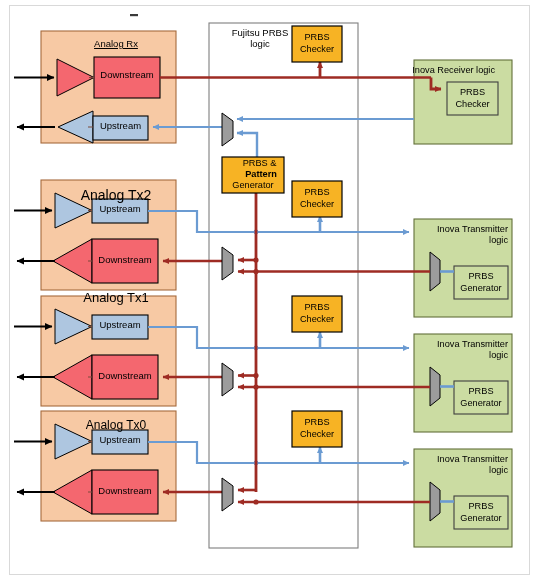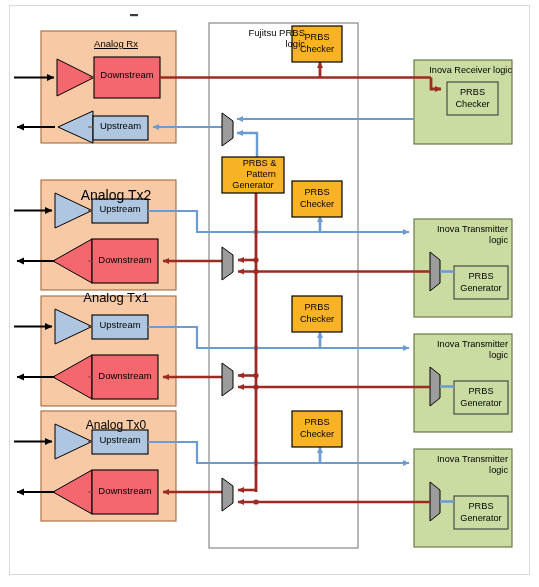--- a/index.html
+++ b/index.html
@@ -7,21 +7,21 @@
     font-family:"Liberation Sans","DejaVu Sans",sans-serif;
     width:539px;height:587px;overflow:hidden;position:relative;
   }
   #root{position:absolute;left:0;top:0;width:539px;height:587px;background:#ffffff;}
   #frame{position:absolute;left:9px;top:5px;width:521px;height:570px;
          background:#ffffff;border:1px solid #d9d9d9;box-sizing:border-box;}
   svg#diagram{position:absolute;left:0;top:0;width:539px;height:587px;}
   .lbl{position:absolute;color:#000;line-height:1.12;}
   .ctr{text-align:center;}
   .rgt{text-align:right;}
-  .lft{text-align:right;}
+  .lft{text-align:center;}
 </style>
 </head>
 <body>
 
 <div id="root">
   <div id="frame"></div>
 
   <svg id="diagram" viewBox="0 0 539 587" xmlns="http://www.w3.org/2000/svg">
     <defs>
       <marker id="ar-red" markerWidth="7" markerHeight="7" refX="6.2" refY="3.3" orient="auto" markerUnits="userSpaceOnUse">
@@ -201,24 +201,24 @@
   <div class="lbl ctr" style="left:292px;top:187px;width:50px;font-size:9.2px;">PRBS</div>
   <div class="lbl ctr" style="left:292px;top:199px;width:50px;font-size:9.2px;">Checker</div>
 
   <div class="lbl ctr" style="left:292px;top:302px;width:50px;font-size:9.2px;">PRBS</div>
   <div class="lbl ctr" style="left:292px;top:314px;width:50px;font-size:9.2px;">Checker</div>
 
   <div class="lbl ctr" style="left:292px;top:417px;width:50px;font-size:9.2px;">PRBS</div>
   <div class="lbl ctr" style="left:292px;top:429px;width:50px;font-size:9.2px;">Checker</div>
 
   <div class="lbl ctr" style="left:222px;top:158px;width:75px;font-size:9.2px;">PRBS &amp;</div>
-  <div class="lbl ctr" style="left:222px;top:169px;width:78px;font-size:9.2px;">Pattern</div>
+  <div class="lbl ctr" style="left:222px;top:169px;width:78px;font-size:9.2px;font-weight:bold;">Pattern</div>
   <div class="lbl ctr" style="left:222px;top:180px;width:62px;font-size:9.2px;">Generator</div>
 
-  <div class="lbl rgt" style="left:422px;top:65px;width:90px;font-size:9.2px;">Inova Receiver logic</div>
+  <div class="lbl rgt" style="left:405px;top:65px;width:90px;font-size:9.2px;">Inova Receiver logic</div>
   <div class="lbl ctr" style="left:447px;top:87px;width:51px;font-size:9.2px;">PRBS</div>
   <div class="lbl ctr" style="left:447px;top:99px;width:51px;font-size:9.2px;">Checker</div>
 
   <div class="lbl rgt" style="left:418px;top:224px;width:90px;font-size:9.2px;">Inova Transmitter</div>
   <div class="lbl rgt" style="left:418px;top:235px;width:90px;font-size:9.2px;">logic</div>
   <div class="lbl ctr" style="left:454px;top:271px;width:54px;font-size:9.2px;">PRBS</div>
   <div class="lbl ctr" style="left:454px;top:283px;width:54px;font-size:9.2px;">Generator</div>
 
   <div class="lbl rgt" style="left:418px;top:339px;width:90px;font-size:9.2px;">Inova Transmitter</div>
   <div class="lbl rgt" style="left:418px;top:350px;width:90px;font-size:9.2px;">logic</div>

